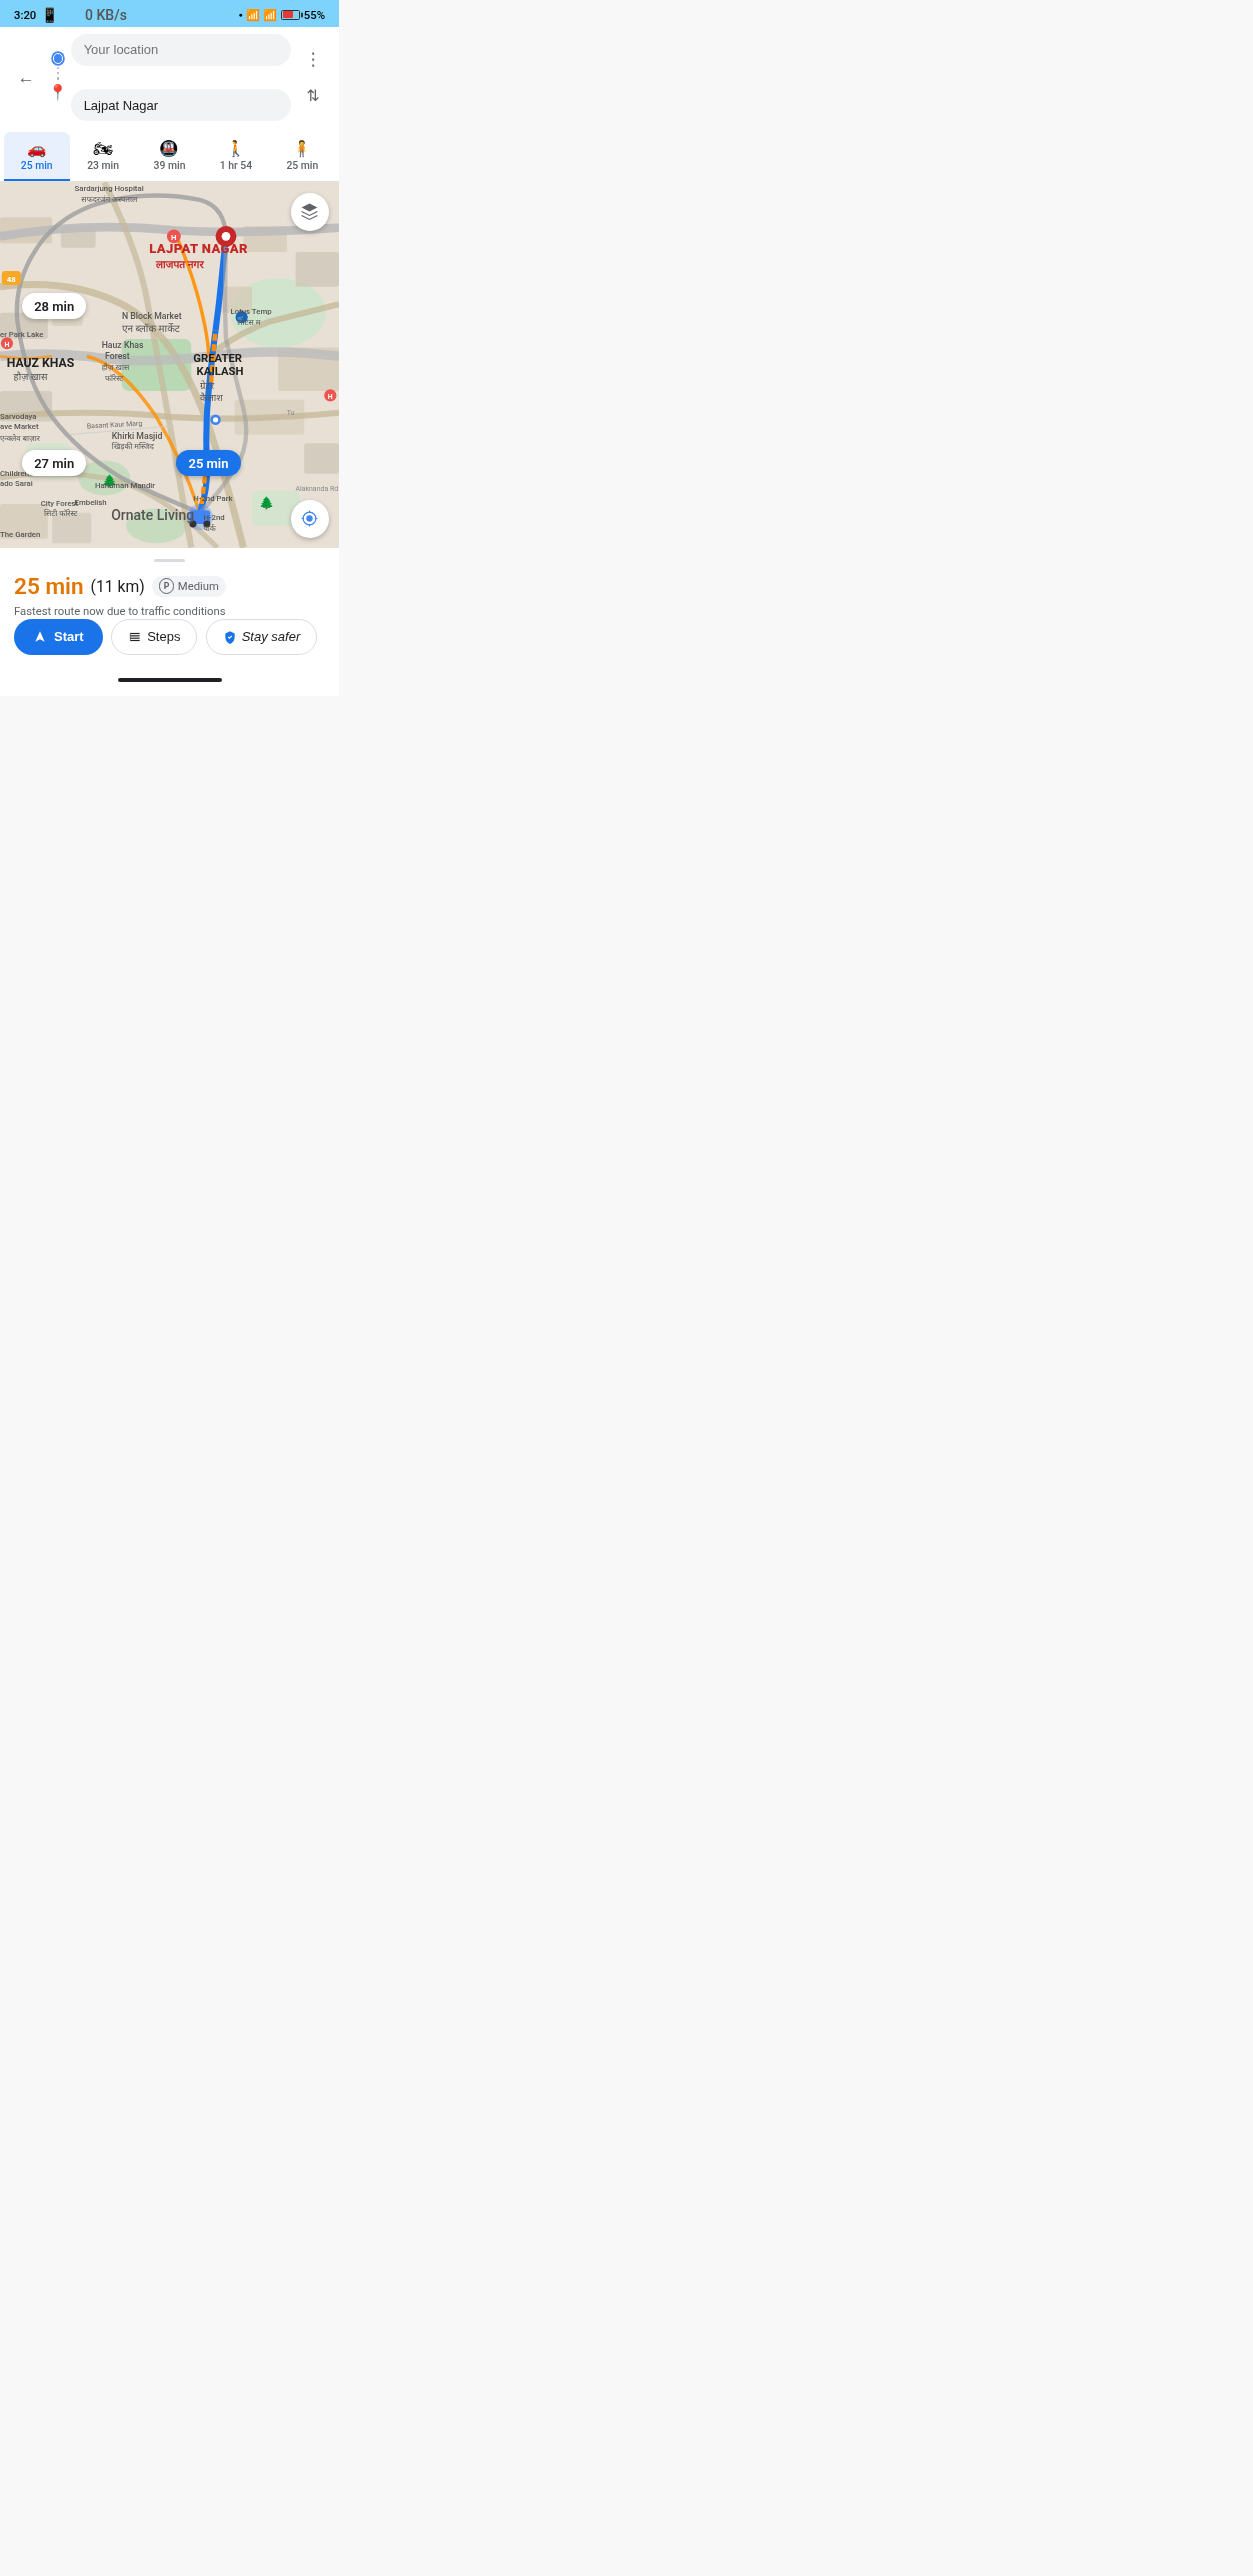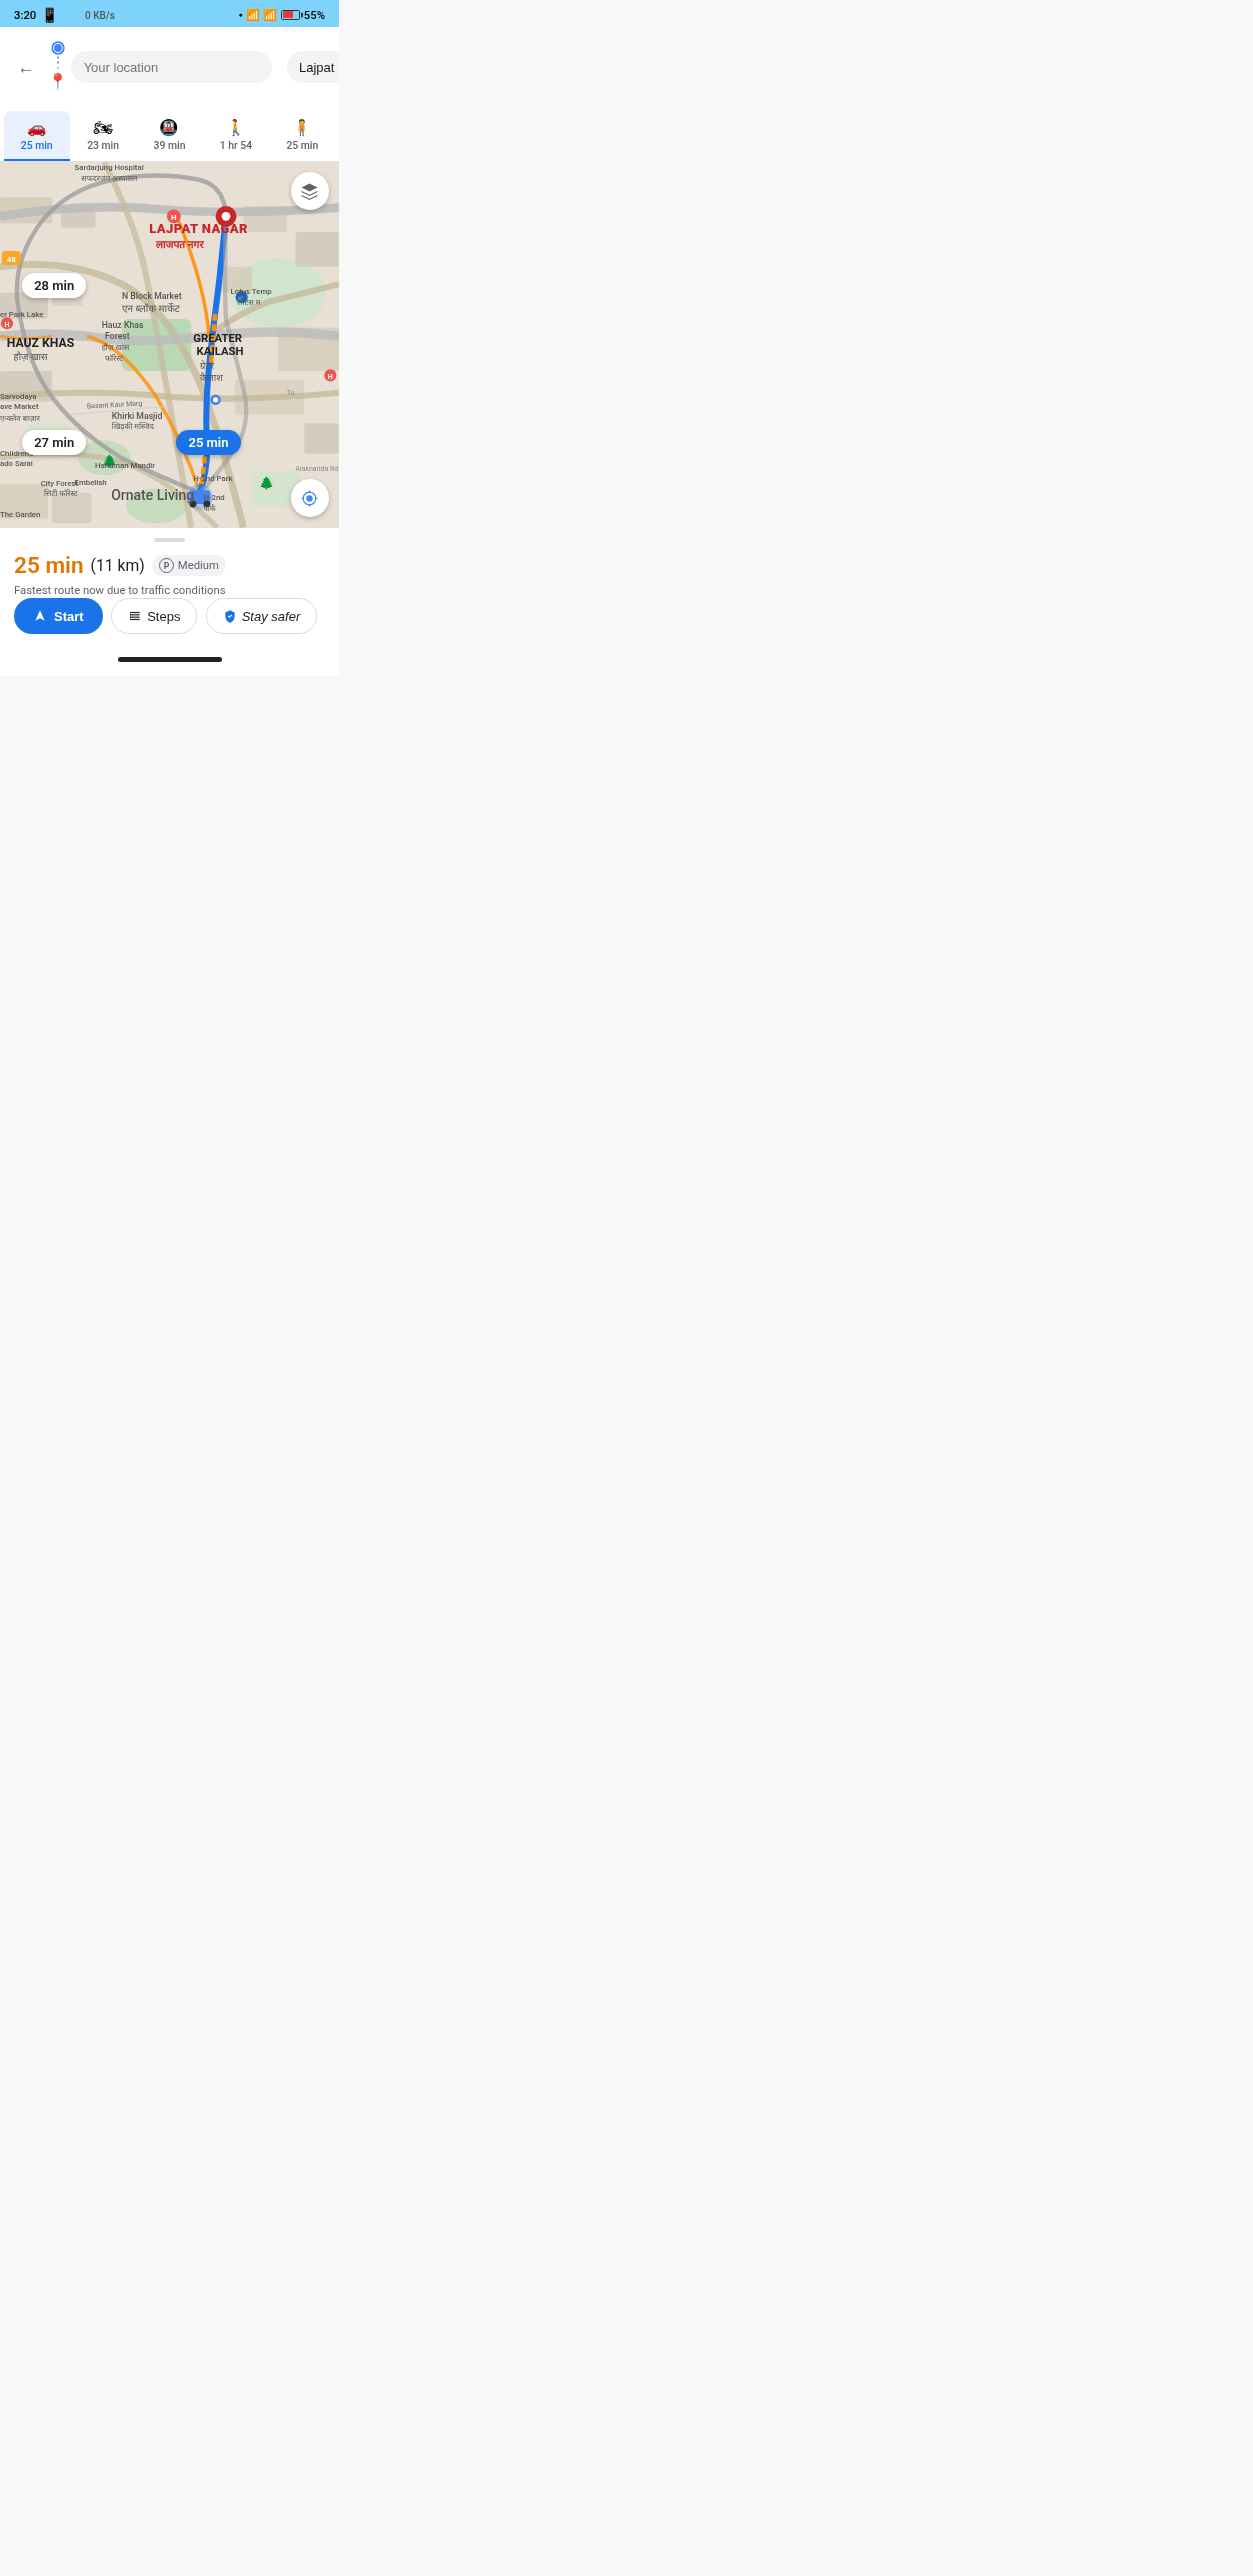--- a/index.html
+++ b/index.html
@@ -40,21 +40,22 @@
       align-items: center;
       gap: 7px;
     }
     .back-btn {
       width: 31px; height: 31px;
       display: flex; align-items: center; justify-content: center;
       cursor: pointer; border-radius: 50%; flex-shrink: 0;
     }
     .input-column {
       display: flex;
-      gap: 15px;
+      flex-direction: column;
+      gap: 23px;
       flex: 1;
     }
     .waypoint-connector {
       display: flex;
       flex-direction: column;
       align-items: center;
       gap: 1.7px;
       margin-right: -3.5px;
     }
     .dot-blue {
@@ -254,21 +255,21 @@
 
     .whatsapp-icon { font-size: 14px; }
   </style>
 </head>
 <body>
 
 <div class="status-bar">
   <div class="status-left">
     <span>3:20</span>
     <span class="whatsapp-icon">📱</span>
-    <span style="font-size:10px; color:#555;padding-left:21px;">
+    <span style="font-size:14px; color:#555;padding-left:21px;">
       <span>0 KB/s</span>
     </span>
   </div>
   <div class="status-right">
     <span style="font-size:7px;">●</span>
     <span>📶</span>
     <span>📶</span>
     <div class="battery-icon">
       <div class="battery-fill"></div>
     </div>

